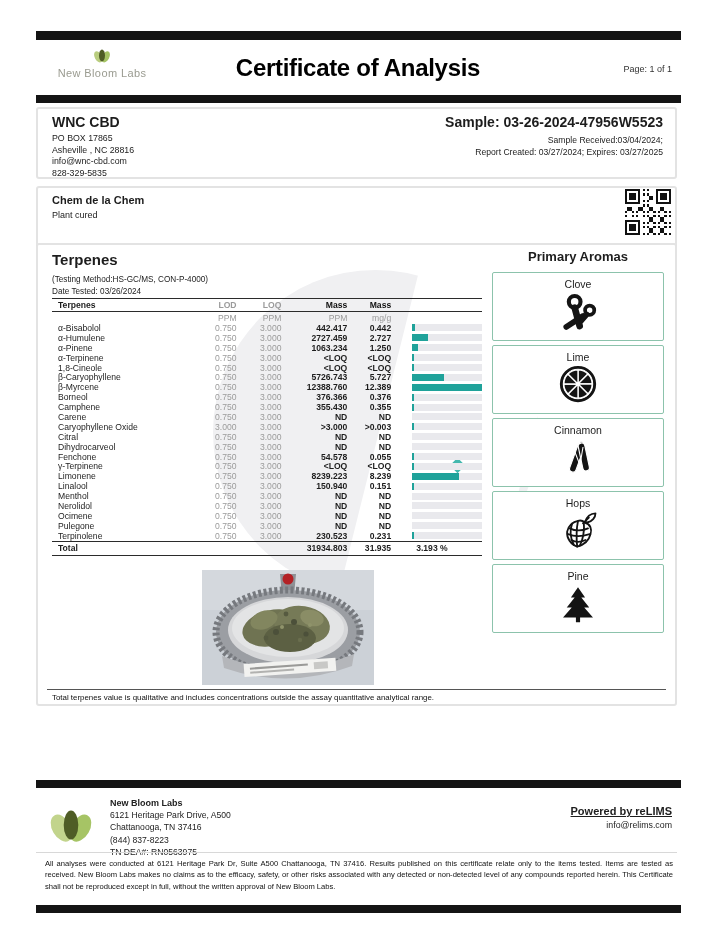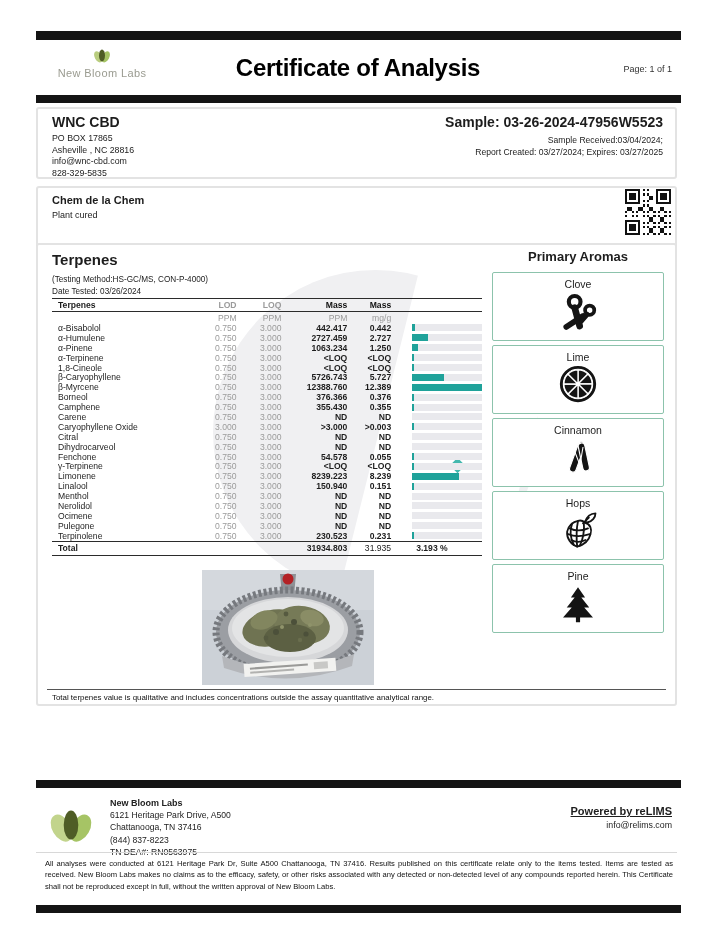--- a/index.html
+++ b/index.html
@@ -494,21 +494,21 @@
       <div class="bar-fill" style="width: 1.9%;"></div>
     </div>
   </div>
 </div>
       <div class="rule-thin"></div>
       <div class="t-row t-total">
         <div class="c-name">Total</div>
         <div class="c-lod"></div>
         <div class="c-loq"></div>
         <div class="c-ppm" style="font-weight:700">31934.803</div>
-        <div class="c-mgg" style="font-weight:400">31.935</div>
+        <div class="c-mgg" style="font-weight:700">31.935</div>
         <div class="c-pct">3.193 %</div>
       </div>
       <div class="rule"></div>
     </div>
 
     <div class="aromas">
       <div class="aromas-title">Primary Aromas</div>
       <div>
   <div class="aroma-card">
     <div class="aroma-label">Clove</div>

